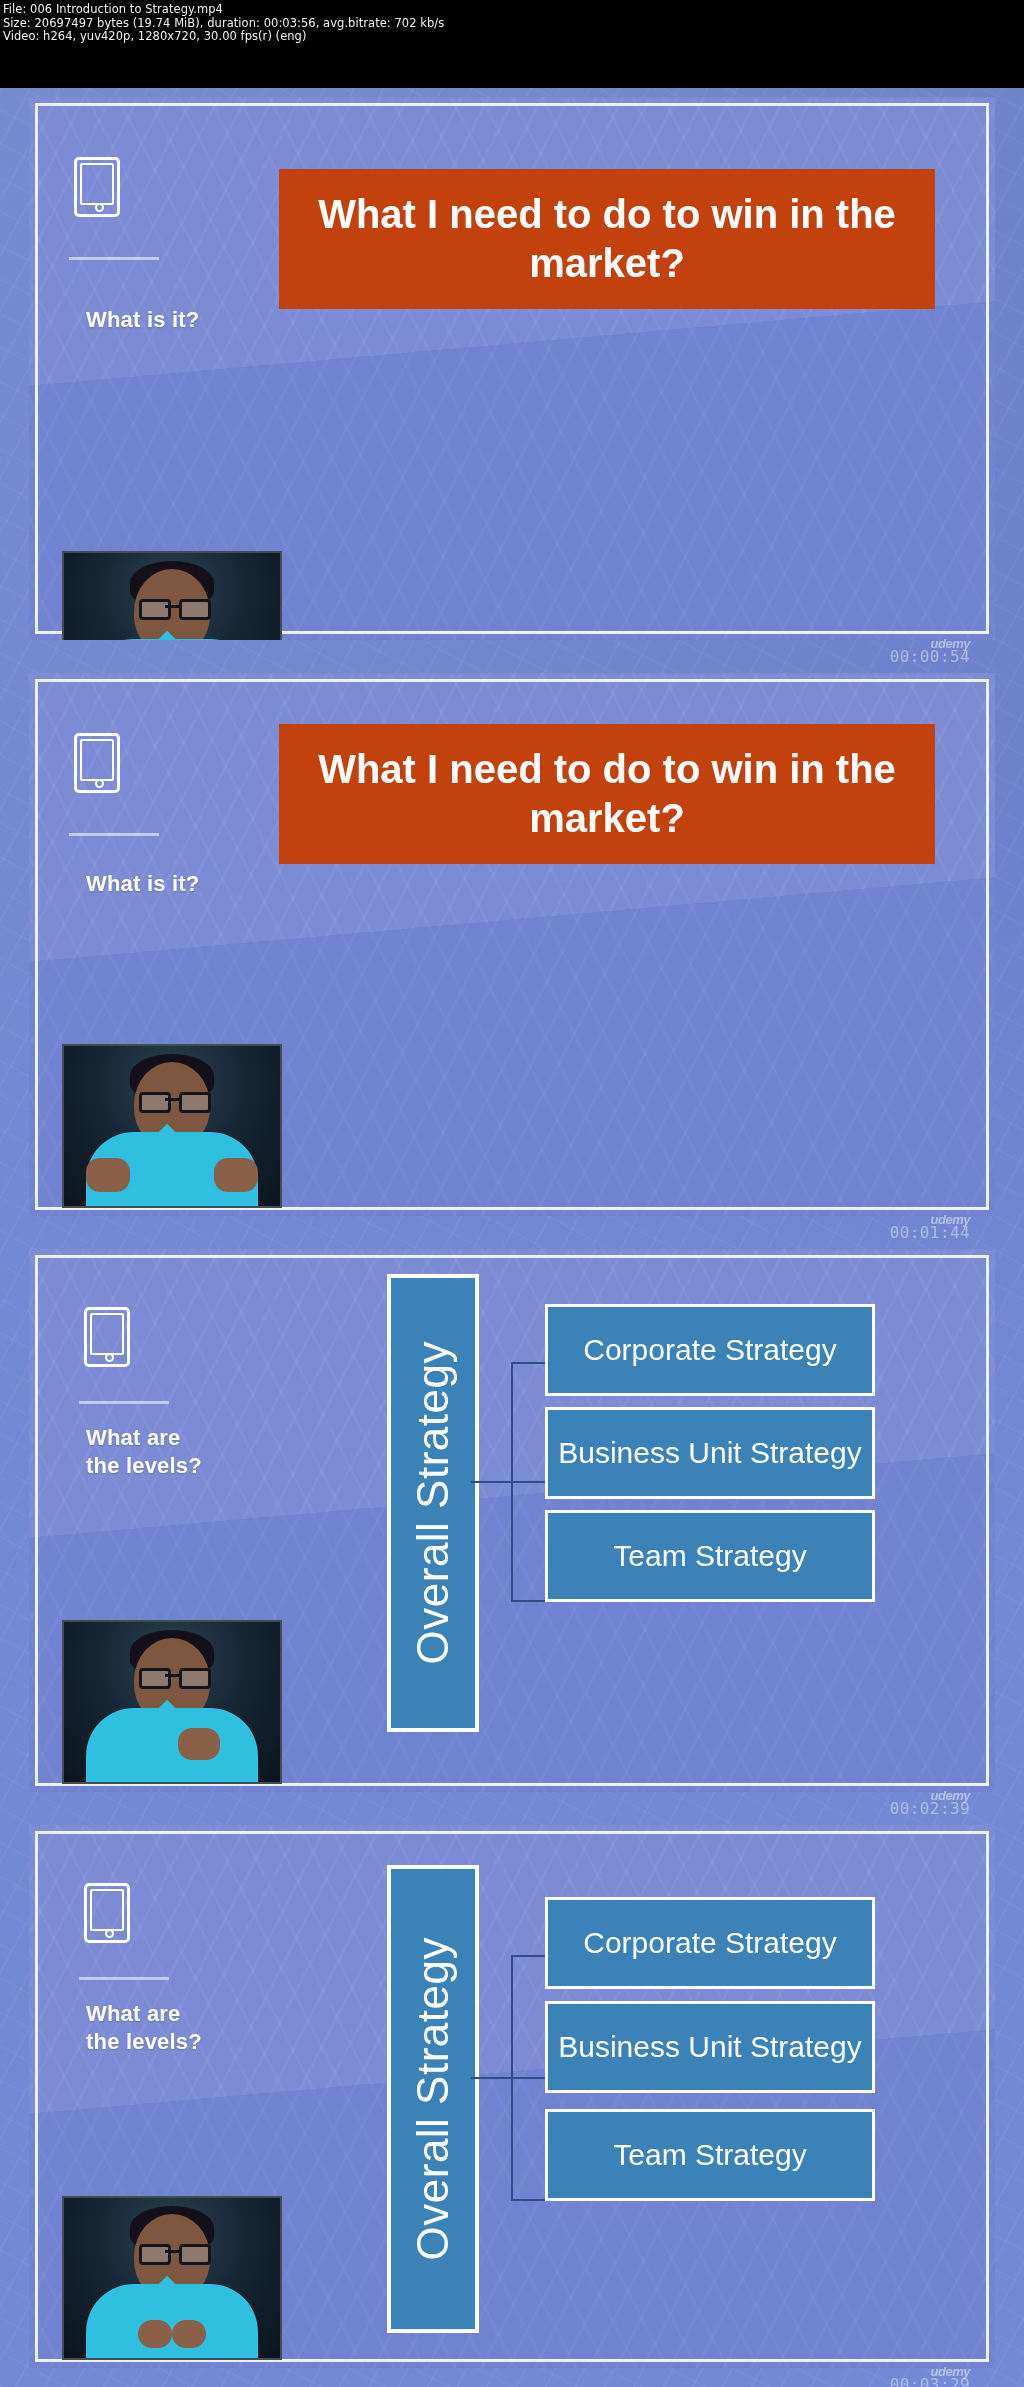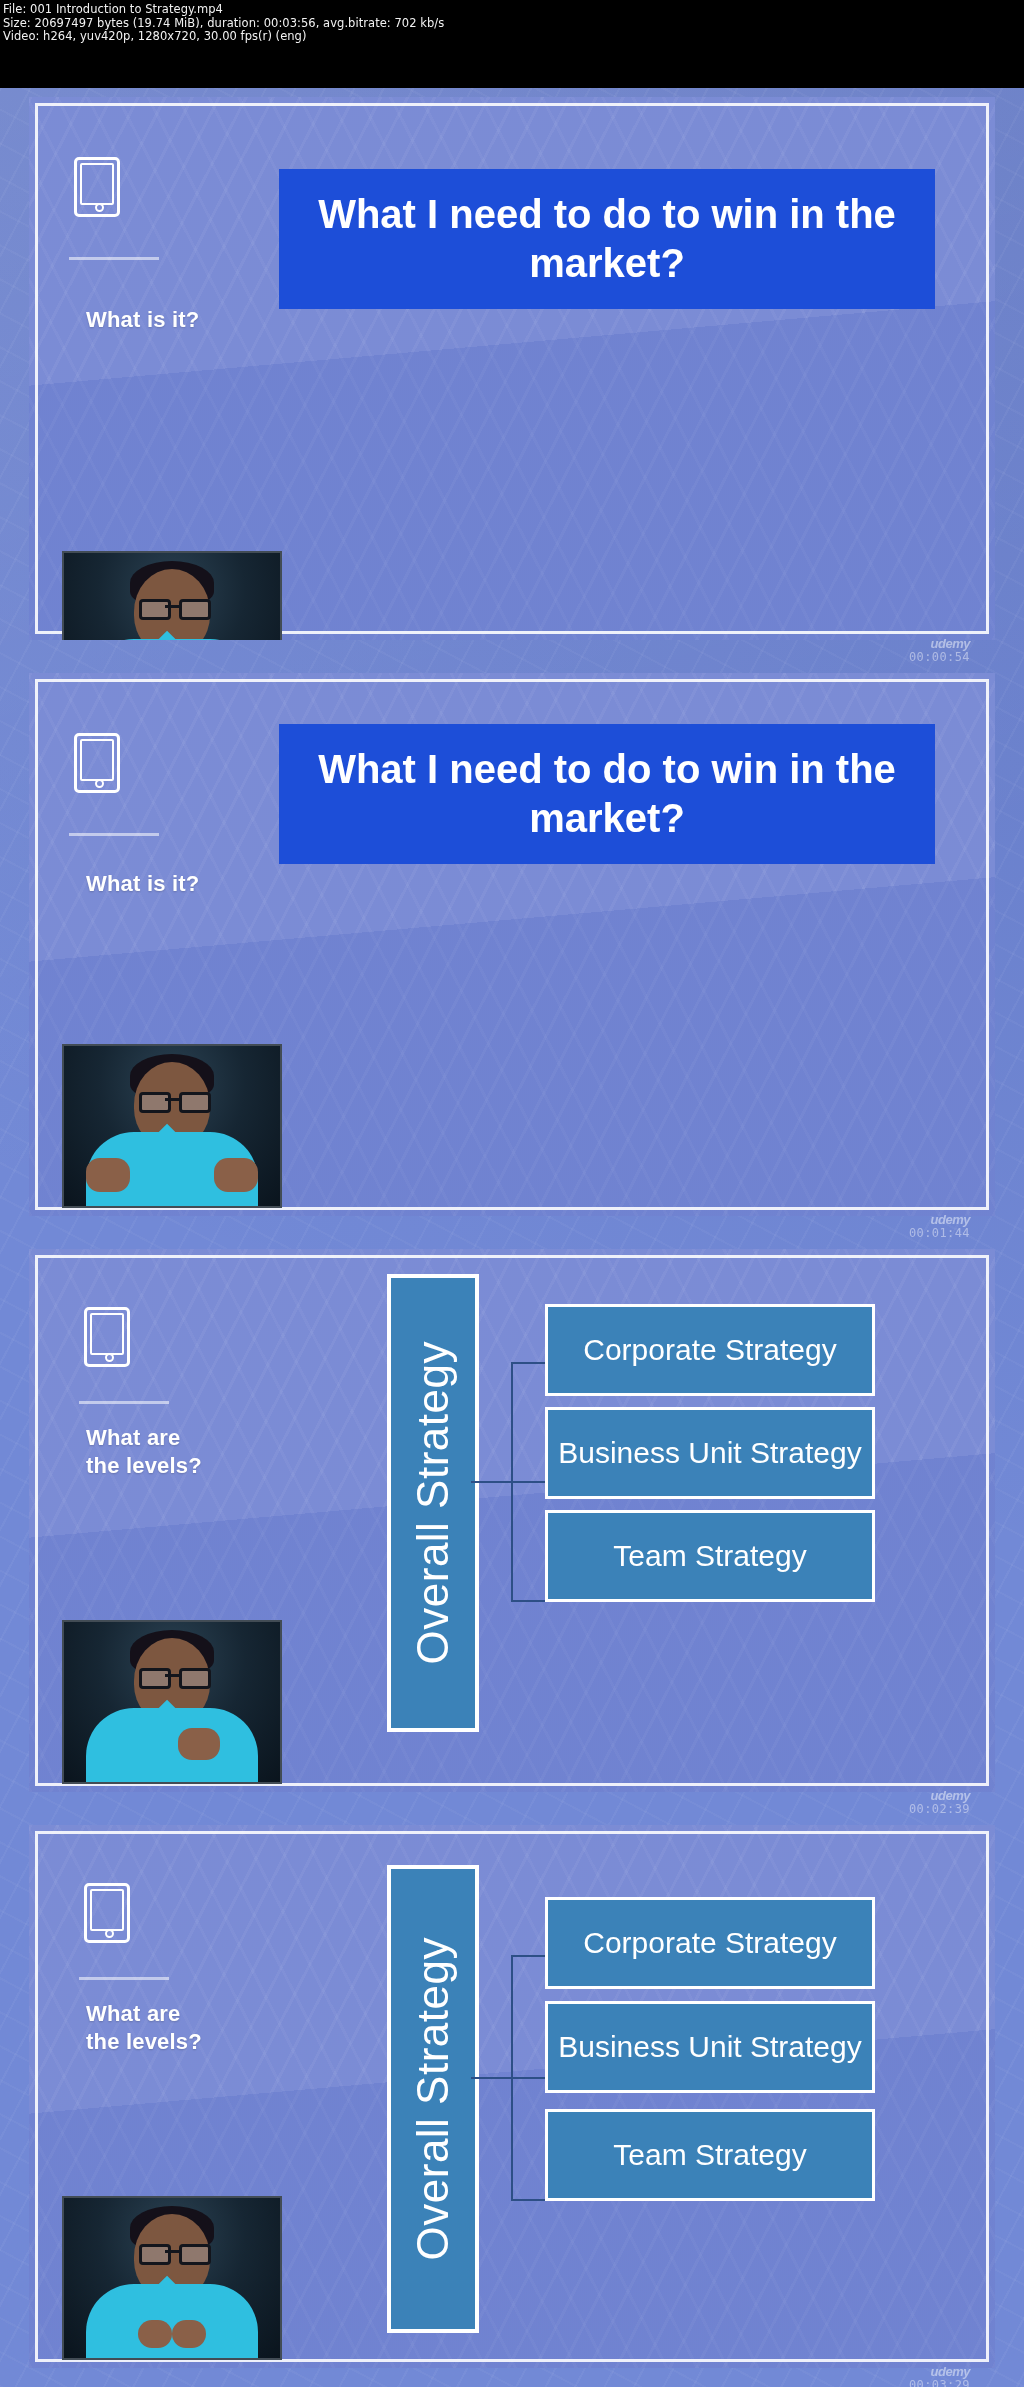--- a/index.html
+++ b/index.html
@@ -44,21 +44,21 @@
      bottom:9px;border:2px solid #fff;border-radius:2px;}
   .tablet-icon::after{content:"";position:absolute;left:50%;bottom:2px;
      width:5px;height:5px;margin-left:-2.5px;border:2px solid #fff;border-radius:50%;}
   .icon-rule{position:absolute;height:3px;background:rgba(255,255,255,.55);width:90px;}
 
   
   .q-label{position:absolute;color:#fff;font-weight:bold;font-size:22px;
      line-height:28px;letter-spacing:.2px;text-shadow:0 1px 2px rgba(0,0,0,.18);}
 
   
-  .black-card{position:absolute;background:#1d4ed8;color:#fff;font-weight:bold;
+  .black-card{position:absolute;background:#c2410c;color:#fff;font-weight:bold;
      display:flex;align-items:center;justify-content:center;text-align:center;
      font-size:40px;line-height:49px;padding:12px 18px;box-sizing:border-box;}
   
   .white-card{position:absolute;background:#fbfbfb;color:#111;font-weight:bold;
      border:3px solid #1d1d2c;display:flex;align-items:center;justify-content:center;
      text-align:center;font-size:36px;line-height:48px;padding:10px 22px;box-sizing:border-box;}
 
   
   .webcam{position:absolute;width:216px;height:160px;overflow:hidden;
      border:2px solid rgba(255,255,255,.22);background:#0d1a26;}
@@ -92,27 +92,27 @@
   .lvl-box{position:absolute;border:3px solid #fff;background:#3b82b8;color:#fff;
      display:flex;align-items:center;justify-content:center;text-align:center;
      font-size:30px;line-height:38px;font-weight:400;box-sizing:border-box;}
   .conn{position:absolute;background:#2d4f86;}
 
   
   .wm{position:absolute;text-align:right;user-select:none;}
   .wm .udemy{color:rgba(235,238,250,.55);font-size:13px;font-weight:bold;
      font-style:italic;letter-spacing:-.5px;line-height:15px;}
   .wm .ts{color:rgba(225,230,245,.55);font-family:"DejaVu Sans Mono",monospace;
-     font-size:12px;line-height:12px;letter-spacing:.4px;}
+     font-size:16px;line-height:12px;letter-spacing:.4px;}
 </style>
 </head>
 <body>
 
 <div id="meta-bar">
-  <div class="meta-line">File: 001 Introduction to Strategy.mp4</div>
+  <div class="meta-line">File: 006 Introduction to Strategy.mp4</div>
   <div class="meta-line">Size: 20697497 bytes (19.74 MiB), duration: 00:03:56, avg.bitrate: 702 kb/s</div>
   <div class="meta-line">Video: h264, yuv420p, 1280x720, 30.00 fps(r) (eng)</div>
 </div>
 
 <div id="sheet">
   <div class="tex"></div>
 
   <div class="panel" style="top:9px;height:543px;">
     <div class="pbg"></div>
     <div class="frameline"></div>

